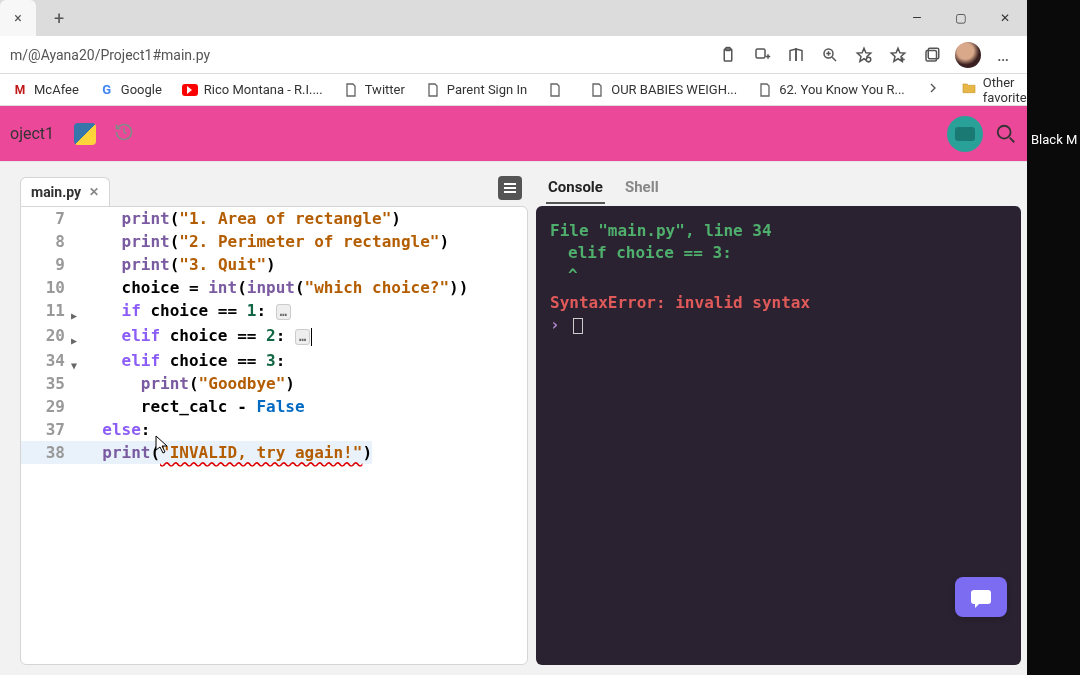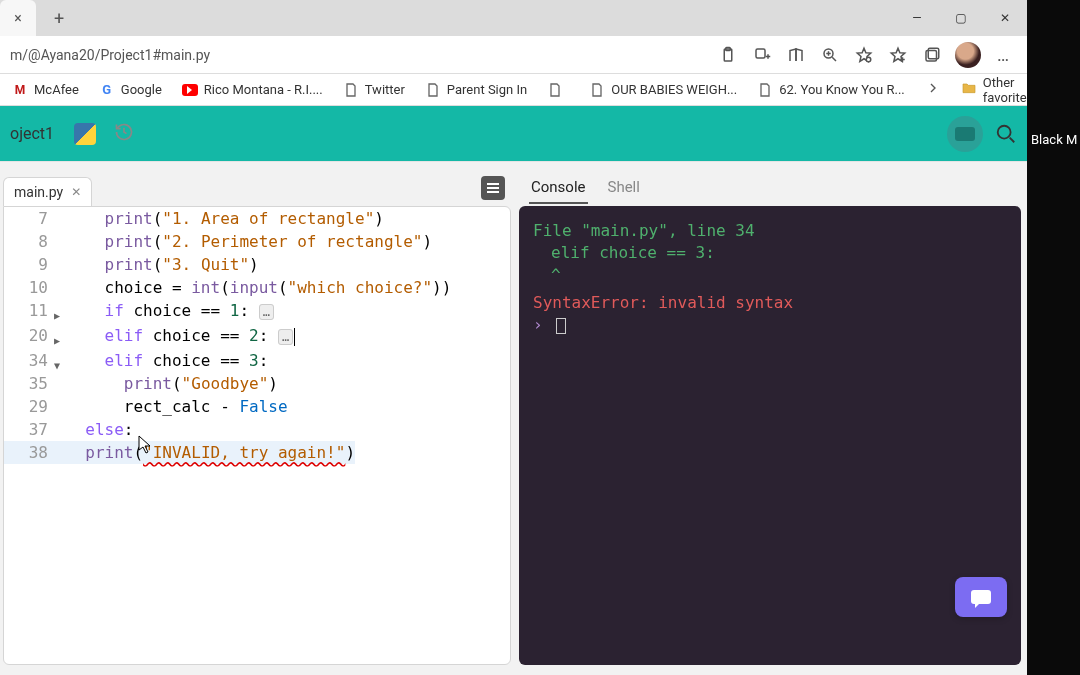--- a/index.html
+++ b/index.html
@@ -28,32 +28,32 @@
   .avatar-small { width: 26px; height: 26px; border-radius: 50%; background: radial-gradient(circle at 40% 35%, #d9a88a 0 35%, #3a2020 60%); margin: 0 6px; }
 
   .bookmarks { height: 32px; background: #fff; border-bottom: 1px solid #ddd; display: flex; align-items: center; padding: 0 4px; gap: 4px; overflow: hidden; }
   .bm { display: flex; align-items: center; gap: 6px; padding: 2px 8px; font-size: 13px; color: #333; white-space: nowrap; border-radius: 4px; }
   .bm .bm-ico { width: 16px; height: 16px; display: inline-flex; align-items: center; justify-content: center; }
   .bm-chevron { margin-left: auto; padding: 0 8px; color: #555; }
   .bm-other { display: flex; align-items: center; gap: 6px; padding: 2px 8px; font-size: 13px; color: #333; }
   .folder-ico { color: #e8b647; }
 
   
-  .app-bar { height: 56px; background: #14b8a6; border-bottom: 1px solid #e5e5e5; display: flex; align-items: center; padding: 0 10px; position: relative; }
+  .app-bar { height: 56px; background: #ec4899; border-bottom: 1px solid #e5e5e5; display: flex; align-items: center; padding: 0 10px; position: relative; }
   .proj-name { font-size: 16px; color: #333; padding-right: 10px; }
   .lang-ico { width: 22px; height: 22px; background: linear-gradient(135deg, #3776ab 50%, #ffd43b 50%); border-radius: 4px; margin: 0 10px; }
   .history-ico { color: #888; margin-left: 8px; }
   .run-btn { position: absolute; left: 335px; top: 10px; width: 110px; height: 40px; background: #3fba50; color: #fff; border-radius: 6px; display: flex; align-items: center; justify-content: center; gap: 8px; font-size: 17px; font-weight: 500; box-shadow: inset 0 -2px 0 rgba(0,0,0,0.1); }
   .run-btn .tri { width: 0; height: 0; border-left: 10px solid #fff; border-top: 7px solid transparent; border-bottom: 7px solid transparent; }
   .app-avatar { width: 36px; height: 36px; border-radius: 50%; background: #2aa198; display:flex; align-items:center; justify-content:center; margin-left:auto; margin-right: 12px; }
   .app-avatar-inner { width: 20px; height: 14px; background: #1a7a73; border-radius: 3px; }
   .search-btn { width: 22px; height: 22px; }
 
   
-  .main { flex: 1; background: #f2f2f2; display: flex; padding: 10px 6px 10px 3px; gap: 8px; }
+  .main { flex: 1; background: #f2f2f2; display: flex; padding: 10px 6px 10px 20px; gap: 8px; font-weight: bold; }
 
   
   .editor-col { width: 508px; display: flex; flex-direction: column; }
   .file-tabs { height: 34px; display: flex; align-items: flex-end; position: relative; }
   .file-tab { background: #fff; border: 1px solid #d5d5d5; border-bottom: none; border-top-left-radius: 6px; border-top-right-radius: 6px; padding: 6px 10px; font-size: 14px; color: #333; display: flex; align-items: center; gap: 8px; }
   .file-tab .close-x { color: #888; font-size: 12px; }
   .panel-icon { position: absolute; right: 6px; top: 4px; width: 24px; height: 24px; background: #555; border-radius: 4px; display:flex; align-items:center; justify-content:center; }
   .panel-icon-inner { width: 12px; height: 2px; background:#fff; box-shadow: 0 -4px 0 #fff, 0 4px 0 #fff; }
 
   .editor { flex: 1; background: #fff; border: 1px solid #d5d5d5; border-radius: 0 6px 6px 6px; font-family: "Consolas", "Menlo", monospace; font-size: 16px; line-height: 23px; overflow: hidden; }

